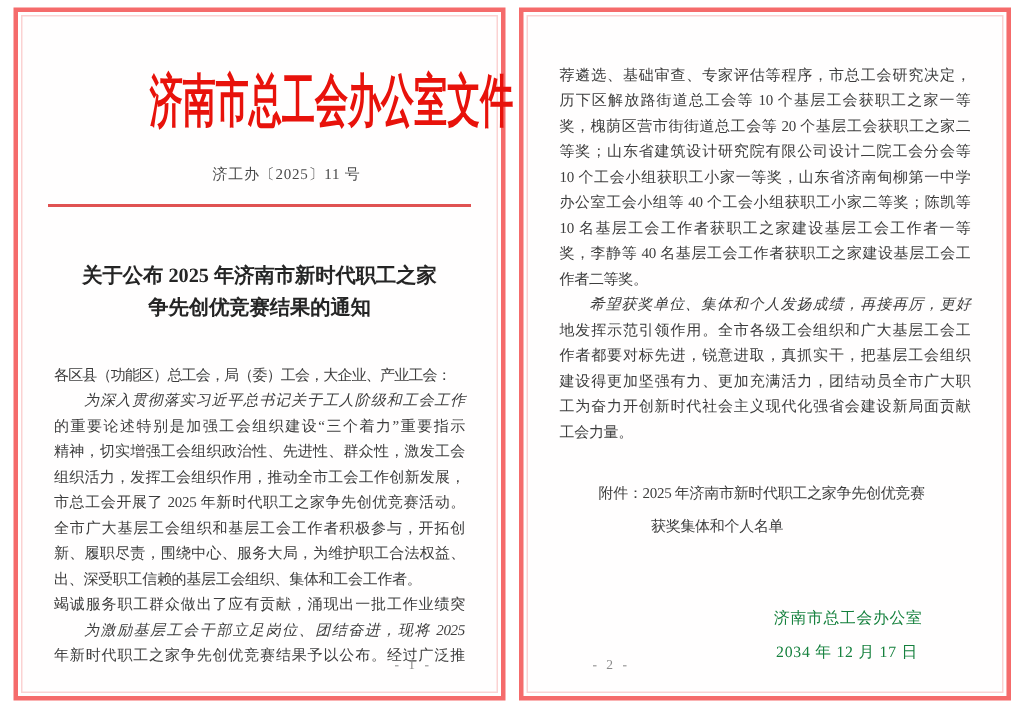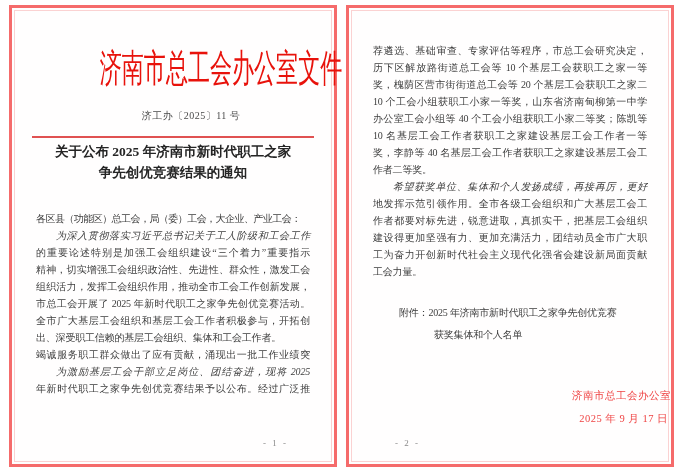--- a/index.html
+++ b/index.html
@@ -15,53 +15,53 @@
     box-shadow:inset 0 0 0 2px #ffffff, inset 0 0 0 3px #fbd2d2;
   }
   .page-1{left:9px;}
   .page-2{left:346px;}
 
   
   .red-header{
     margin-top:40px;height:40px;line-height:40px;
     text-align:center;white-space:nowrap;
     color:var(--header-red,#e8120b);
-    font-weight:normal;font-size:38px;
+    font-weight:bold;font-size:38px;
   }
   .red-header .stretch{display:inline-block;transform:scaleX(0.58);transform-origin:50% 50%;}
   .doc-number{
     margin-top:21px;text-align:center;
     font-size:10px;color:#4a4a4a;letter-spacing:0.5px;padding-left:36px;
   }
   .red-line{
     width:282px;height:2px;margin:13px auto 0;
     background:var(--divider-red,#e05252);
   }
   .doc-title{
-    margin-top:3px;text-align:center;
+    margin-top:35px;text-align:center;
     font-size:13.5px;font-weight:bold;color:#252525;line-height:21px;
   }
 
   
   .body{margin-top:27px;padding:0 24px;color:var(--body-text,#3d3d3d);}
   .page-2 .body{margin-top:34px;}
   .body-line{
     font-size:10px;line-height:17px;letter-spacing:-0.2px;
     text-align:justify;
   }
   .body-line.fill{text-align-last:justify;}
   .body-line.indent{text-indent:2em;font-style:italic;}
   .body-line.tight{letter-spacing:-0.55px;}
 
   
   .attachment{margin-top:22px;padding:0 12px;color:var(--body-text,#3d3d3d);}
   .attach-line{font-size:10px;line-height:22px;letter-spacing:-0.2px;}
   .attach-line.l1{margin-left:38px;}
   .attach-line.l2{margin-left:73px;}
-  .signature-block{margin-top:42px;color:#ef4444;}
+  .signature-block{margin-top:42px;padding-right:56px;color:#15803d;}
   .signature-name{text-align:right;font-size:10.5px;line-height:16px;letter-spacing:0.5px;}
   .signature-date{text-align:right;font-size:10.5px;line-height:16px;margin-top:7px;letter-spacing:0.5px;padding-right:3px;}
 
   
   .page-num{
     position:absolute;bottom:16px;font-size:9px;color:#8a8a8a;letter-spacing:2px;
   }
   .page-1 .page-num{right:46px;}
   .page-2 .page-num{left:46px;}
 </style>
@@ -79,47 +79,49 @@
     <div>争先创优竞赛结果的通知</div>
   </div>
   <div class="body">
       <div class="body-line tight">各区县（功能区）总工会，局（委）工会，大企业、产业工会：</div>
       <div class="body-line indent fill">为深入贯彻落实习近平总书记关于工人阶级和工会工作</div>
       <div class="body-line fill">的重要论述特别是加强工会组织建设“三个着力”重要指示</div>
       <div class="body-line fill">精神，切实增强工会组织政治性、先进性、群众性，激发工会</div>
       <div class="body-line fill">组织活力，发挥工会组织作用，推动全市工会工作创新发展，</div>
       <div class="body-line fill">市总工会开展了 2025 年新时代职工之家争先创优竞赛活动。</div>
       <div class="body-line fill">全市广大基层工会组织和基层工会工作者积极参与，开拓创</div>
+      <div class="body-line fill">新、履职尽责，围绕中心、服务大局，为维护职工合法权益、</div>
       <div class="body-line">出、深受职工信赖的基层工会组织、集体和工会工作者。</div>
       <div class="body-line fill">竭诚服务职工群众做出了应有贡献，涌现出一批工作业绩突</div>
       <div class="body-line indent fill">为激励基层工会干部立足岗位、团结奋进，现将 2025</div>
       <div class="body-line fill">年新时代职工之家争先创优竞赛结果予以公布。经过广泛推</div>
     </div>
   <div class="page-num">- 1 -</div>
 </div>
 
 <div class="page page-2">
   <div class="body">
       <div class="body-line fill">荐遴选、基础审查、专家评估等程序，市总工会研究决定，</div>
       <div class="body-line fill">历下区解放路街道总工会等 10 个基层工会获职工之家一等</div>
       <div class="body-line fill">奖，槐荫区营市街街道总工会等 20 个基层工会获职工之家二</div>
+      <div class="body-line fill">等奖；山东省建筑设计研究院有限公司设计二院工会分会等</div>
       <div class="body-line fill">10 个工会小组获职工小家一等奖，山东省济南甸柳第一中学</div>
       <div class="body-line fill">办公室工会小组等 40 个工会小组获职工小家二等奖；陈凯等</div>
       <div class="body-line fill">10 名基层工会工作者获职工之家建设基层工会工作者一等</div>
       <div class="body-line fill">奖，李静等 40 名基层工会工作者获职工之家建设基层工会工</div>
       <div class="body-line">作者二等奖。</div>
       <div class="body-line indent fill">希望获奖单位、集体和个人发扬成绩，再接再厉，更好</div>
       <div class="body-line fill">地发挥示范引领作用。全市各级工会组织和广大基层工会工</div>
       <div class="body-line fill">作者都要对标先进，锐意进取，真抓实干，把基层工会组织</div>
       <div class="body-line fill">建设得更加坚强有力、更加充满活力，团结动员全市广大职</div>
       <div class="body-line fill">工为奋力开创新时代社会主义现代化强省会建设新局面贡献</div>
       <div class="body-line">工会力量。</div>
     </div>
   <div class="attachment">
     <div class="attach-line l1">附件：2025 年济南市新时代职工之家争先创优竞赛</div>
     <div class="attach-line l2">获奖集体和个人名单</div>
   </div>
   <div class="signature-block">
     <div class="signature-name">济南市总工会办公室</div>
-    <div class="signature-date">2025 年 9 月 17 日</div>
+    <div class="signature-date">2034 年 12 月 17 日</div>
   </div>
   <div class="page-num">- 2 -</div>
 </div>
 
 </body></html>

